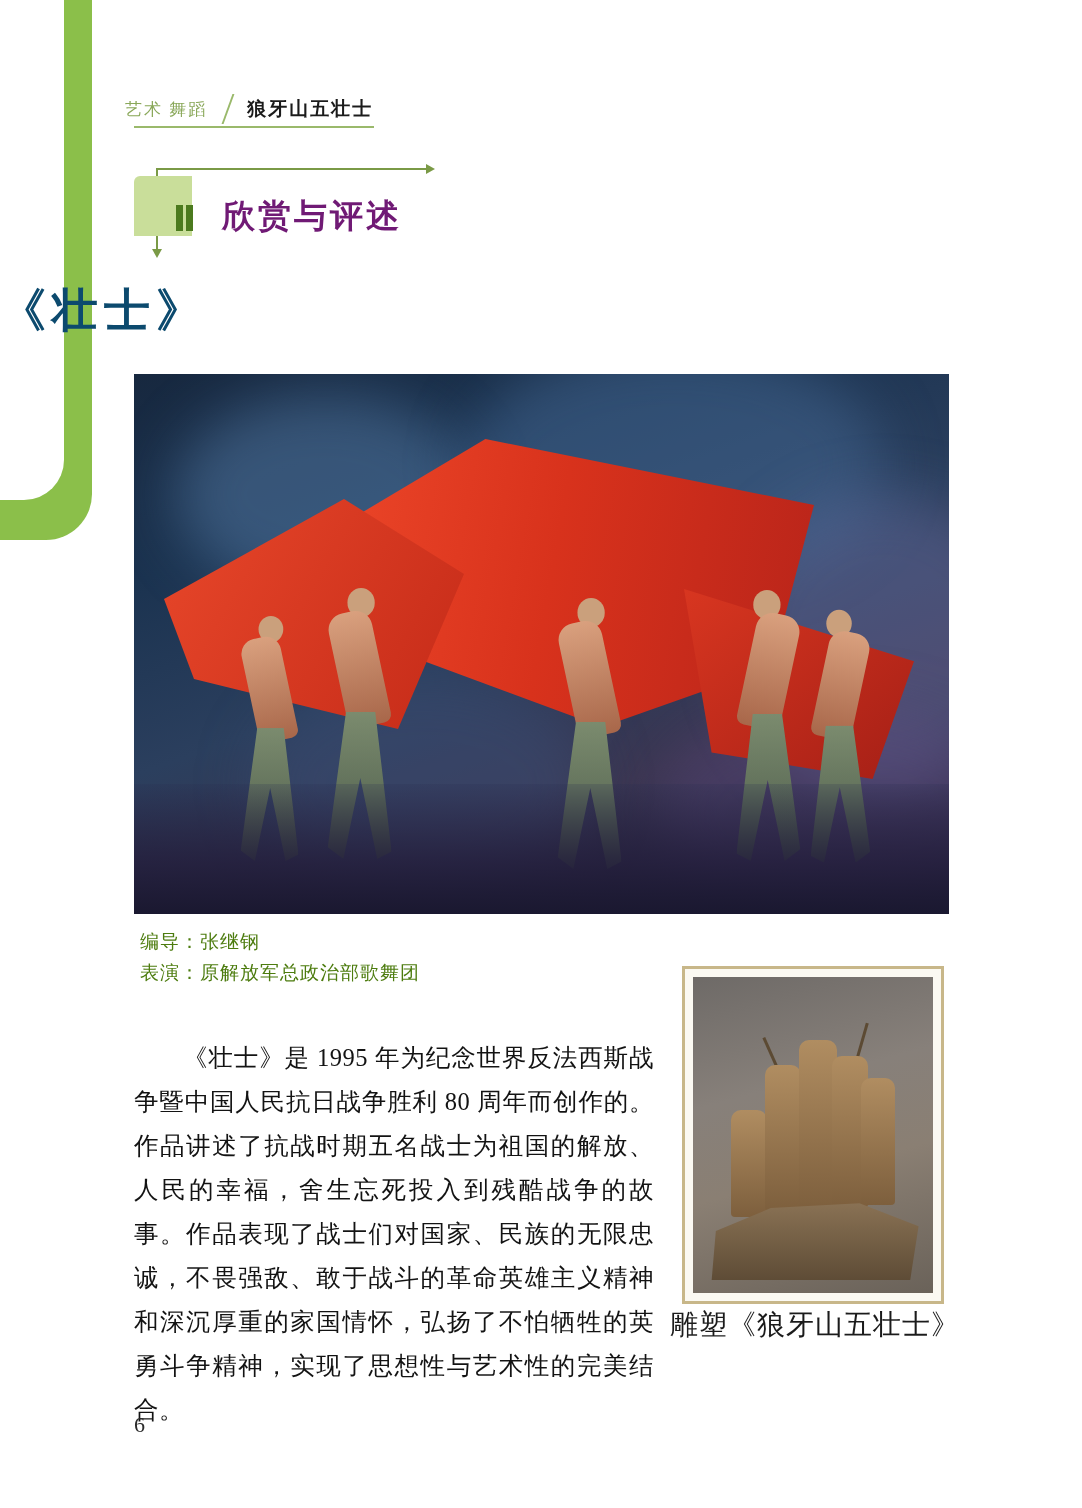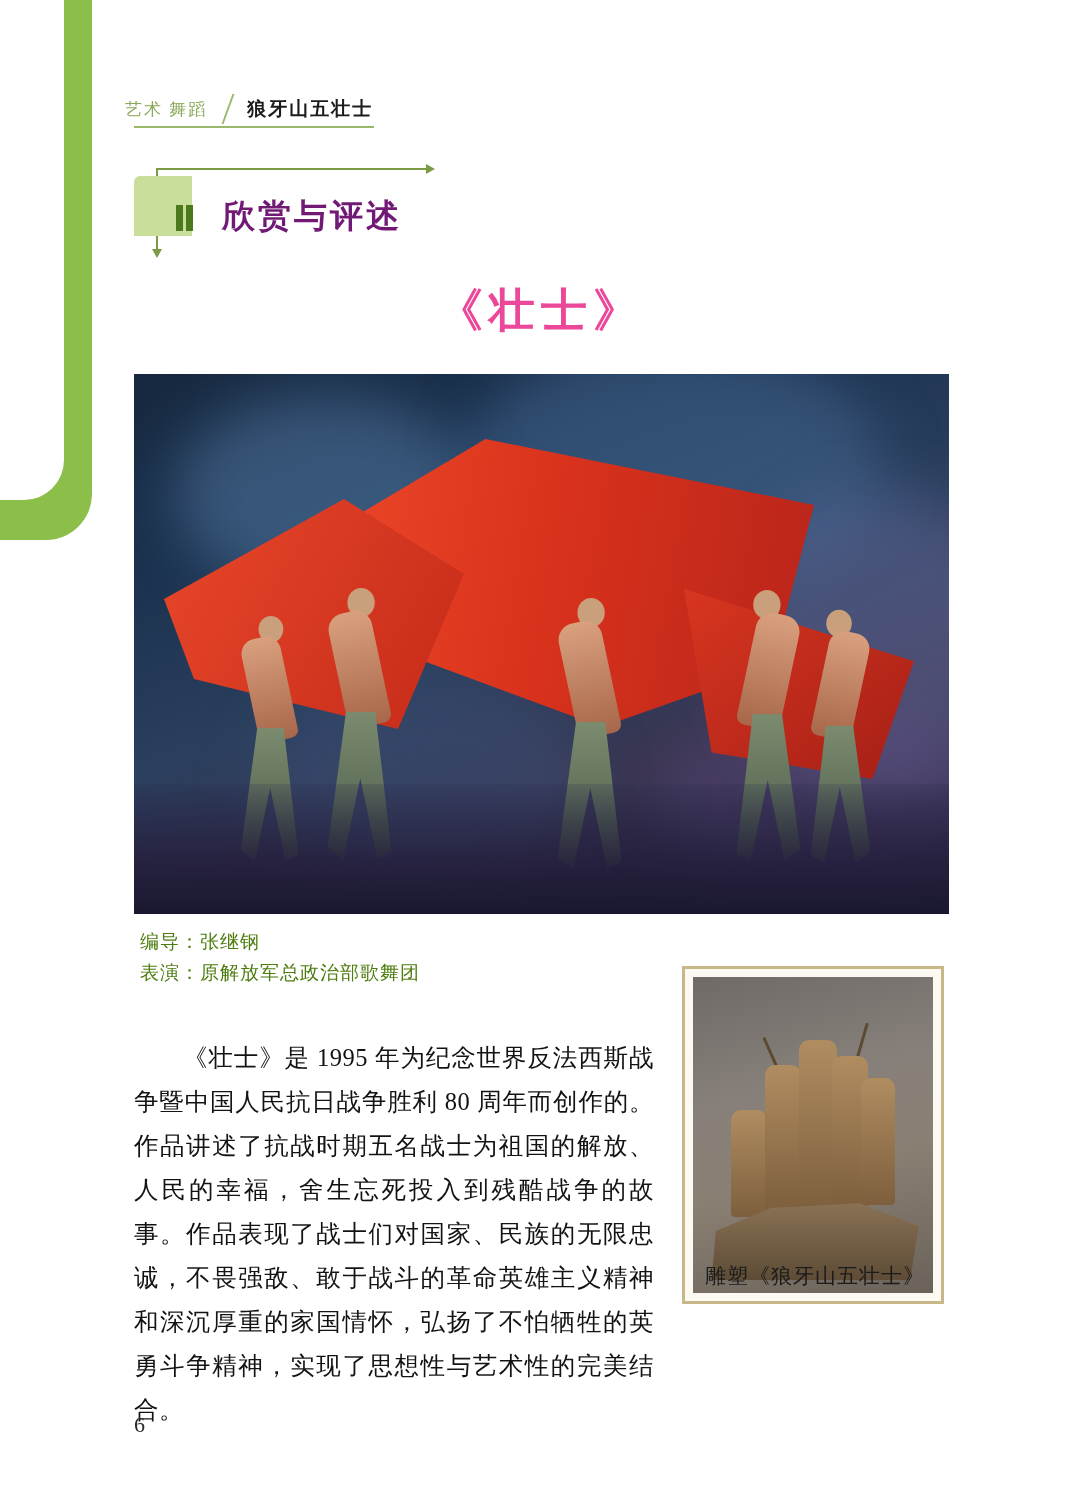--- a/index.html
+++ b/index.html
@@ -151,24 +151,23 @@
     letter-spacing: 3px;
     font-family: "Liberation Serif", serif;
   }
 
   
   .work-title {
     position: absolute;
     left: 0;
     right: 0;
     top: 280px;
-    text-align: center;
     font-size: 46px;
     font-weight: bold;
-    color: #ec4899;
+    color: #0c4a6e;
     letter-spacing: 6px;
     font-family: "Liberation Serif", serif;
   }
 
   
   .stage-photo {
     position: absolute;
     left: 134px;
     top: 374px;
     width: 815px;
@@ -331,24 +330,24 @@
     width: 3px;
     height: 26%;
     background: #5c4a33;
     left: 36%;
     bottom: 56%;
     transform: rotate(-24deg);
   }
   .sculpture-caption {
     position: absolute;
     left: 660px;
-    top: 1262px;
+    top: 1306px;
     width: 310px;
     text-align: center;
-    font-size: 21px;
+    font-size: 28px;
     color: #1b1b1b;
     letter-spacing: 1px;
     font-family: "Liberation Serif", serif;
   }
 
   
   .page-number {
     position: absolute;
     left: 134px;
     top: 1412px;

